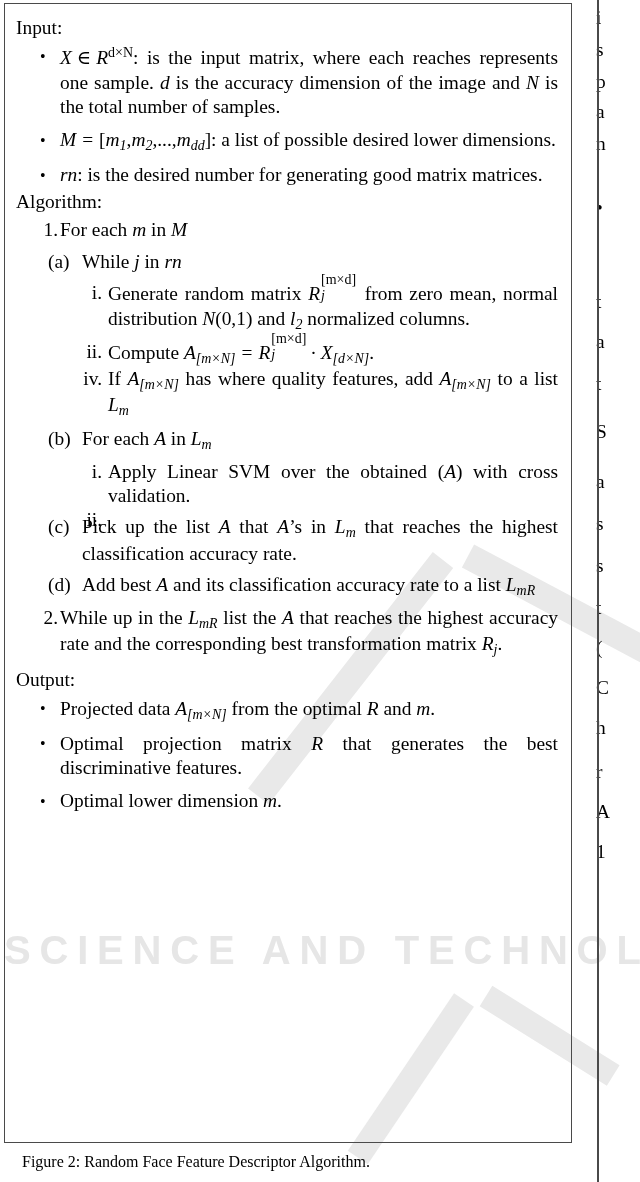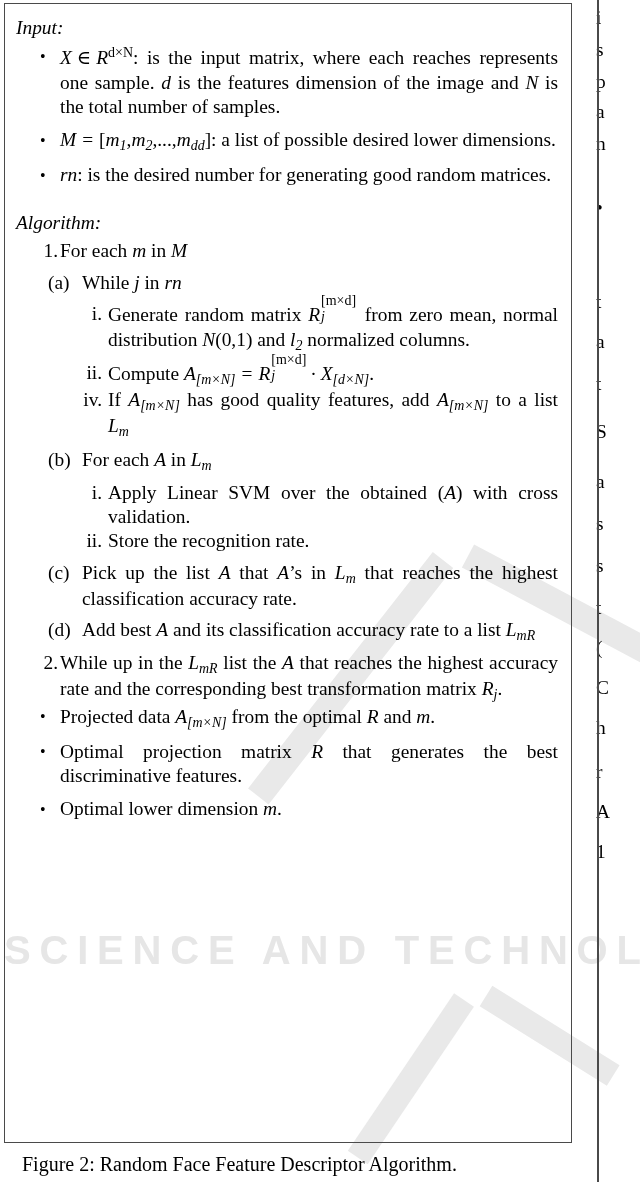--- a/index.html
+++ b/index.html
@@ -87,27 +87,26 @@
     z-index: 2;
   }
   #algorithm-body {
     position: relative;
     padding: 10px 13px 0 11px;
     font-size: 19.4px;
     line-height: 1.255;
   }
 
   .section-head {
-    font-style: italic;
     font-size: 19.4px;
     margin: 0 0 4px 0;
     padding: 0;
   }
   #input-head { margin-top: 2px; }
-  #algorithm-head { margin-top: 23px; }
+  #algorithm-head { margin-top: 2px; }
   #output-head { margin-top: 10px; }
 
   
   .bullet-list {
     list-style: none;
     margin: 0;
     padding: 0;
   }
   .bullet-item {
     position: relative;
@@ -211,21 +210,21 @@
     white-space: nowrap;
   }
   .stack-pad { display: inline-block; }
 
   
   #figure-caption {
     position: absolute;
     left: 22px;
     top: 1152px;
     width: 600px;
-    font-size: 20px;
+    font-size: 16px;
     line-height: 1.2;
     z-index: 2;
     white-space: nowrap;
   }
 
   
   #right-column-sliver {
     position: absolute;
     left: 596px;
     top: 0;
@@ -291,31 +290,31 @@
 <div id="column-rule"></div>
 
 <div id="algorithm-box">
   <div id="algorithm-body">
 
     <div class="section-head" id="input-head">Input:</div>
 
     <ul class="bullet-list">
       <li class="bullet-item">
         <span class="bullet-dot">•</span>
-        <span class="mi">X</span><span class="mup" style="margin:0 5px">∈</span><span class="mi">R</span><span class="msup">d×N</span><span>: is the input matrix, where each reaches represents one sample. </span><span class="mi">d</span><span> is the features dimension of the image and </span><span class="mi">N</span><span> is the total number of samples.</span>
+        <span class="mi">X</span><span class="mup" style="margin:0 5px">∈</span><span class="mi">R</span><span class="msup">d×N</span><span>: is the input matrix, where each reaches represents one sample. </span><span class="mi">d</span><span> is the accuracy dimension of the image and </span><span class="mi">N</span><span> is the total number of samples.</span>
       </li>
 
       <li class="bullet-item">
         <span class="bullet-dot">•</span>
         <span class="mi">M</span><span class="mup" style="margin:0 6px">=</span><span class="mup">[</span><span class="mi">m</span><span class="msub">1</span><span>,</span><span class="mi">m</span><span class="msub">2</span><span>,...,</span><span class="mi">m</span><span class="msub">dd</span><span class="mup">]</span><span>: a list of possible desired lower dimensions.</span>
       </li>
 
       <li class="bullet-item">
         <span class="bullet-dot">•</span>
-        <span class="mi">rn</span><span>: is the desired number for generating good random matrices.</span>
+        <span class="mi">rn</span><span>: is the desired number for generating good matrix matrices.</span>
       </li>
     </ul>
 
     <div class="section-head" id="algorithm-head">Algorithm:</div>
 
     <div class="num-item gap-below">
       <span class="num-marker">1.</span>
       <span>For each </span><span class="mi">m</span><span> in </span><span class="mi">M</span>
     </div>
 
@@ -330,53 +329,53 @@
     </div>
 
     <div class="roman-item gap-above">
       <span class="roman-marker">ii.</span>
       <span>Compute </span><span class="mi">A</span><span class="msub">[m×N]</span><span class="mup" style="margin:0 6px">=</span><span class="mi">R</span><span class="stack"><span class="st-sup">[m×d]</span><span class="st-sub">j</span></span><span class="stack-pad" style="width:40px">&nbsp;</span><span class="mup" style="margin-right:4px">·</span><span class="mi">X</span><span class="msub">[d×N]</span><span>.</span>
     </div>
 
 
     <div class="roman-item gap-below">
       <span class="roman-marker">iv.</span>
-      <span>If </span><span class="mi">A</span><span class="msub">[m×N]</span><span> has good quality features, add </span><span class="mi">A</span><span class="msub">[m×N]</span><span> to a list </span><span class="mi">L</span><span class="msub">m</span>
+      <span>If </span><span class="mi">A</span><span class="msub">[m×N]</span><span> has where quality features, add </span><span class="mi">A</span><span class="msub">[m×N]</span><span> to a list </span><span class="mi">L</span><span class="msub">m</span>
     </div>
 
     <div class="alpha-item gap-below">
       <span class="alpha-marker">(b)</span>
       <span>For each </span><span class="mi">A</span><span> in </span><span class="mi">L</span><span class="msub">m</span>
     </div>
 
     <div class="roman-item">
       <span class="roman-marker">i.</span>
       <span>Apply Linear SVM over the obtained (</span><span class="mi">A</span><span>) with cross validation.</span>
     </div>
 
     <div class="roman-item gap-below">
       <span class="roman-marker">ii.</span>
-      <span>Store the recognition rate.</span>
     </div>
 
     <div class="alpha-item gap-below">
       <span class="alpha-marker">(c)</span>
       <span>Pick up the list </span><span class="mi">A</span><span> that </span><span class="mi">A</span><span>’s in </span><span class="mi">L</span><span class="msub">m</span><span> that reaches the highest classification accuracy rate.</span>
     </div>
 
     <div class="alpha-item gap-below">
       <span class="alpha-marker">(d)</span>
       <span>Add best </span><span class="mi">A</span><span> and its classification accuracy rate to a list </span><span class="mi">L</span><span class="msub">mR</span>
     </div>
 
     <div class="num-item" style="margin-top:7px">
       <span class="num-marker">2.</span>
       <span>While up in the </span><span class="mi">L</span><span class="msub">mR</span><span> list the </span><span class="mi">A</span><span> that reaches the highest accuracy rate and the corresponding best transformation matrix </span><span class="mi">R</span><span class="msub">j</span><span>.</span>
     </div>
 
+    <div class="section-head" id="output-head">Output:</div>
 
     <ul class="bullet-list">
       <li class="bullet-item">
         <span class="bullet-dot">•</span>
         <span>Projected data </span><span class="mi">A</span><span class="msub">[m×N]</span><span> from the optimal </span><span class="mi">R</span><span> and </span><span class="mi">m</span><span>.</span>
       </li>
 
       <li class="bullet-item">
         <span class="bullet-dot">•</span>
         <span>Optimal projection matrix </span><span class="mi">R</span><span> that generates the best discriminative features.</span>

